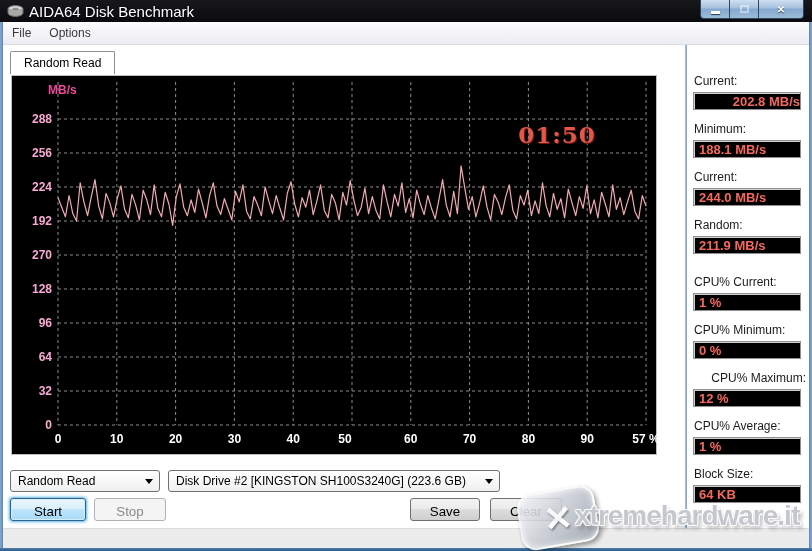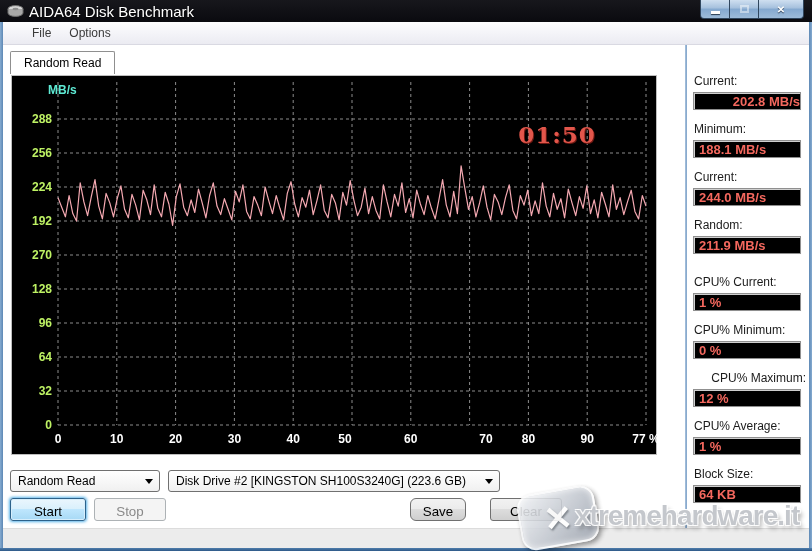--- a/index.html
+++ b/index.html
@@ -30,37 +30,37 @@
   .glyph-min { width:9px; height:3px; background:#fff; margin-top:6px; box-shadow:0 1px 1px #2a3c52; }
   .glyph-max { width:9px; height:8px; border:2px solid #fff; }
   
   .frame-left  { position:absolute; left:0; top:22px; width:3px; height:526px; background:linear-gradient(90deg,#86abd0,#5d88b5); }
   .frame-right { position:absolute; right:0; top:22px; width:3px; height:526px; background:linear-gradient(90deg,#5d88b5,#86abd0); }
   .frame-bottom{ position:absolute; left:0; top:548px; width:812px; height:3px; background:linear-gradient(#4f7dac,#2e5987); }
   
   .menubar {
     position:absolute; left:3px; top:22px; width:806px; height:23px;
     background:linear-gradient(#fdfdfe,#ebebf2); border-bottom:1px solid #d9d9e2;
-    display:flex; align-items:center; padding-left:20px; color:#3a3a3a;
+    display:flex; align-items:center; padding-left:0; color:#3a3a3a;
   }
   .menu-item { padding:3px 9px; cursor:default; }
   
   .tab {
     position:absolute; left:10px; top:51px; height:23px; padding:4px 13px 0 13px;
     background:#fff; border:1px solid #8f8f8f; border-bottom:none;
     border-top-left-radius:2px; border-top-right-radius:2px; color:#000;
   }
   
   .chart {
     position:absolute; left:11px; top:75px; width:646px; height:380px;
     background:#000; border:1px solid #bdbdbd; overflow:visible;
   }
   .chart svg { position:absolute; left:0; top:0; }
-  .unit-label { position:absolute; left:17px; top:7px; color:#5eead4; font-weight:bold; font-size:12px;padding-left:19px; }
-  .ylab { position:absolute; left:2px; width:38px; height:15px; text-align:right; color:#bef264; font-weight:bold; font-size:12px; }
+  .unit-label { position:absolute; left:17px; top:7px; color:#ec4899; font-weight:bold; font-size:12px;padding-left:19px; }
+  .ylab { position:absolute; left:2px; width:38px; height:15px; text-align:right; color:#f9a8d4; font-weight:bold; font-size:12px; }
   .xlab { position:absolute; width:46px; height:15px; top:356px; text-align:center; color:#fff; font-weight:bold; font-size:12px; }
   .timer {
     position:absolute; left:450px; top:9px; width:190px; text-align:center;
     font-family:"DejaVu Serif", serif; font-weight:bold; font-size:23px;
     color:#e2564b; letter-spacing:1px; text-shadow:1px 1px 0 #6e1812;margin-top:36px;
   }
   
   .separator { position:absolute; left:685px; top:45px; width:2px; height:483px; background:linear-gradient(90deg,#a9c2dd,#7fa3c9); }
   
   .stat-label { position:absolute; left:694px; width:112px; height:15px; color:#1b1b1b; }
@@ -185,24 +185,24 @@
         <div class="ylab" style="top: 342px;">0</div>
       </div>
     <div id="x-labels">
         <div class="xlab" style="left: 23px;">0</div>
         <div class="xlab" style="left: 81.8px;">10</div>
         <div class="xlab" style="left: 140.6px;">20</div>
         <div class="xlab" style="left: 199.4px;">30</div>
         <div class="xlab" style="left: 258.2px;">40</div>
         <div class="xlab" style="left: 310px;">50</div>
         <div class="xlab" style="left: 375.8px;">60</div>
-        <div class="xlab" style="left: 434.6px; text-align: right;">70</div>
+        <div class="xlab" style="left: 434.6px;">70</div>
         <div class="xlab" style="left: 493.4px;">80</div>
         <div class="xlab" style="left: 552.2px;">90</div>
-        <div class="xlab" style="left: 611px;">77 %</div>
+        <div class="xlab" style="left: 611px;">57 %</div>
       </div>
     <div class="timer">01:50</div>
   </div>
 
   <div class="separator"></div>
 
   <div id="stats-panel">
       <div class="stat-label" style="top: 74px;">Current:</div>
       <div class="stat-box" style="top: 92px; text-align: right;">202.8 MB/s</div>
       <div class="stat-label" style="top: 122px;">Minimum:</div>
@@ -227,21 +227,21 @@
     <span>Random Read</span>
     <span class="combo-arrow"></span>
   </div>
   <div class="combo" style="left:168px; top:470px; width:332px; white-space:nowrap; overflow:hidden;">
     <span>Disk Drive #2  [KINGSTON SH100S3240G]  (223.6 GB)</span>
     <span class="combo-arrow"></span>
   </div>
 
   <button class="btn default" style="left:10px; top:498px; width:76px;">Start</button>
   <button class="btn disabled" style="left:94px; top:498px; width:72px;">Stop</button>
-  <button class="btn" style="left:410px; top:498px; width:56px;border-radius:6px;">Save</button>
+  <button class="btn" style="left:410px; top:498px; width:70px;">Save</button>
   <button class="btn" style="left:490px; top:498px; width:72px;">Clear</button>
 
   <div class="bottom-strip"></div>
 
   <div class="watermark">
     <div class="wm-logo">
       <span class="wm-x">✕</span>
     </div>
     <span class="wm-text">xtremehardware.it</span>
   </div>

